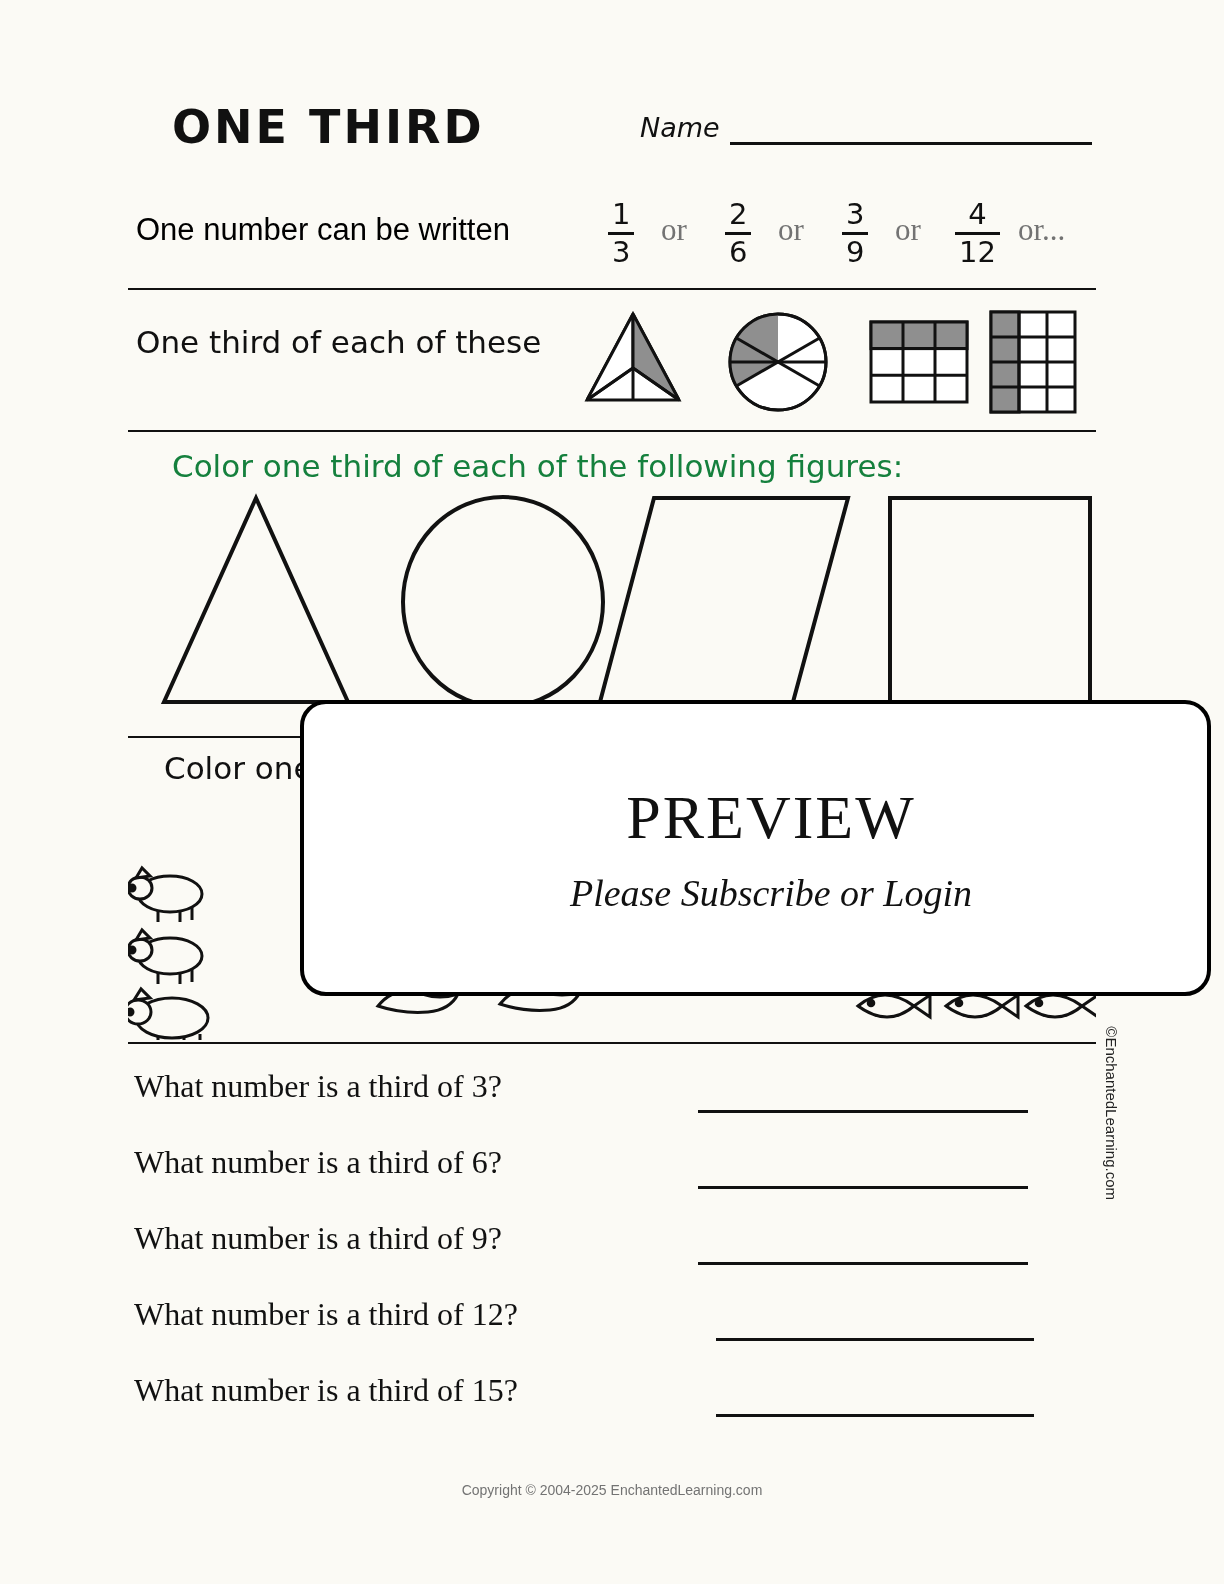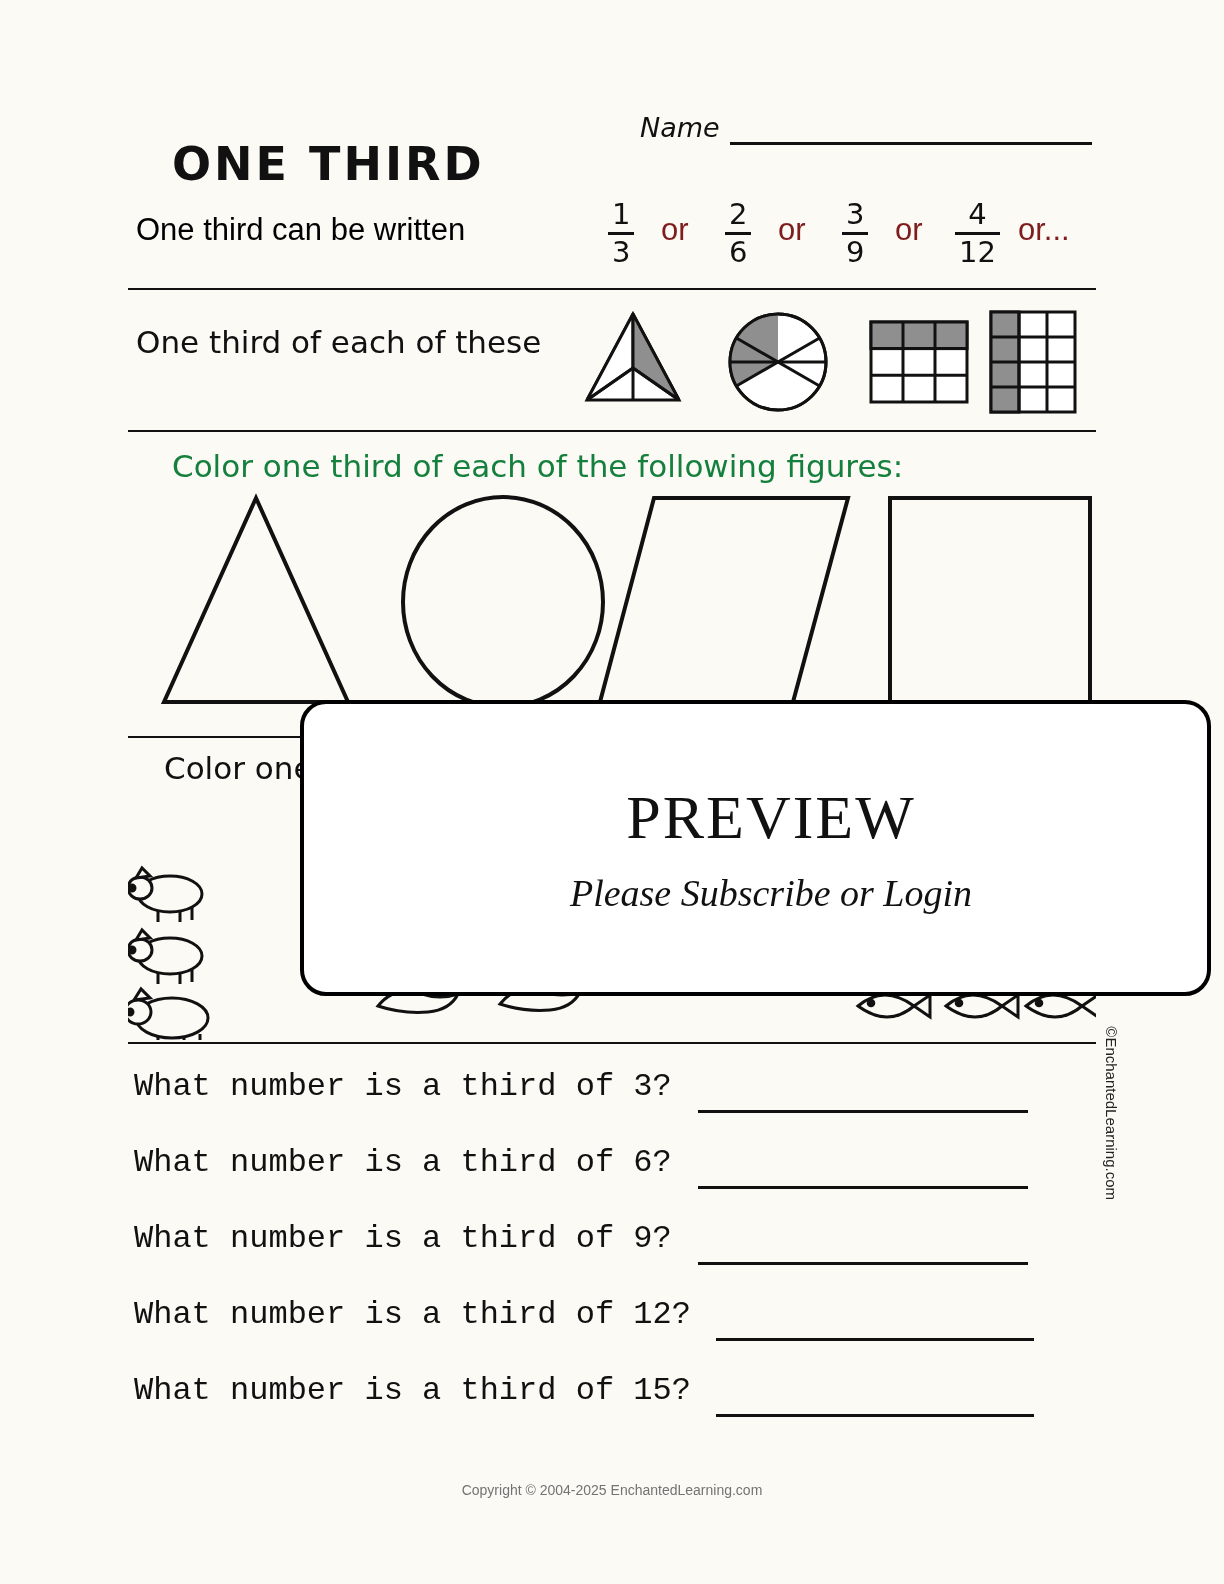--- a/index.html
+++ b/index.html
@@ -32,21 +32,20 @@
   
   .title {
     position: absolute;
     left: 44px;
     top: 40px;
     font-family: "DejaVu Sans", sans-serif;
     font-weight: bold;
     font-size: 46px;
     letter-spacing: 3px;
     color: #111;
-    margin-top: 37px;
   }
   .name-label {
     position: absolute;
     left: 512px;
     top: 52px;
     font-family: "DejaVu Sans", sans-serif;
     font-size: 27px;
     color: #111;
     font-style: italic;
   }
@@ -81,22 +80,22 @@
     font-family: "DejaVu Sans", sans-serif;
     color: #111;
   }
   .frac .num { display: block; padding: 0 4px; }
   .frac .bar { display: block; border-top: 3px solid #111; margin: 3px 0; }
   .frac .den { display: block; padding: 0 4px; }
   .or {
     position: absolute;
     font-size: 31px;
     top: 22px;
-    font-family: Liberation Sans, sans-serif;
-    color: #7f1d1d;
+    font-family: Liberation Serif, serif;
+    color: #737373;
   }
 
   .hr {
     position: absolute;
     left: 0;
     width: 968px;
     border-top: 2px solid #111;
   }
 
   
@@ -162,21 +161,21 @@
   }
   .q-row {
     position: relative;
     height: 76px;
   }
   .q-text {
     position: absolute;
     left: 6px;
     top: 8px;
     font-size: 32px;
-    font-family: Liberation Mono, monospace;
+    font-family: Liberation Serif, serif;
     color: #111;
     white-space: nowrap;
   }
   .q-line {
     position: absolute;
     top: 50px;
     height: 0;
     border-bottom: 3px solid #111;
   }
 
@@ -237,21 +236,21 @@
 <body>
 
 <div class="page">
   <div class="sheet">
 
     <div class="title">ONE THIRD</div>
     <div class="name-label">Name</div>
     <div class="name-line"></div>
 
     <div class="row-written">
-      <div class="written-text">One third can be written</div>
+      <div class="written-text">One number can be written</div>
 
       <div class="frac" style="left:480px; top:10px;">
         <span class="num">1</span>
         <span class="bar"></span>
         <span class="den">3</span>
       </div>
       <div class="or" style="left:533px;">or</div>
 
       <div class="frac" style="left:597px; top:10px;">
         <span class="num">2</span>

